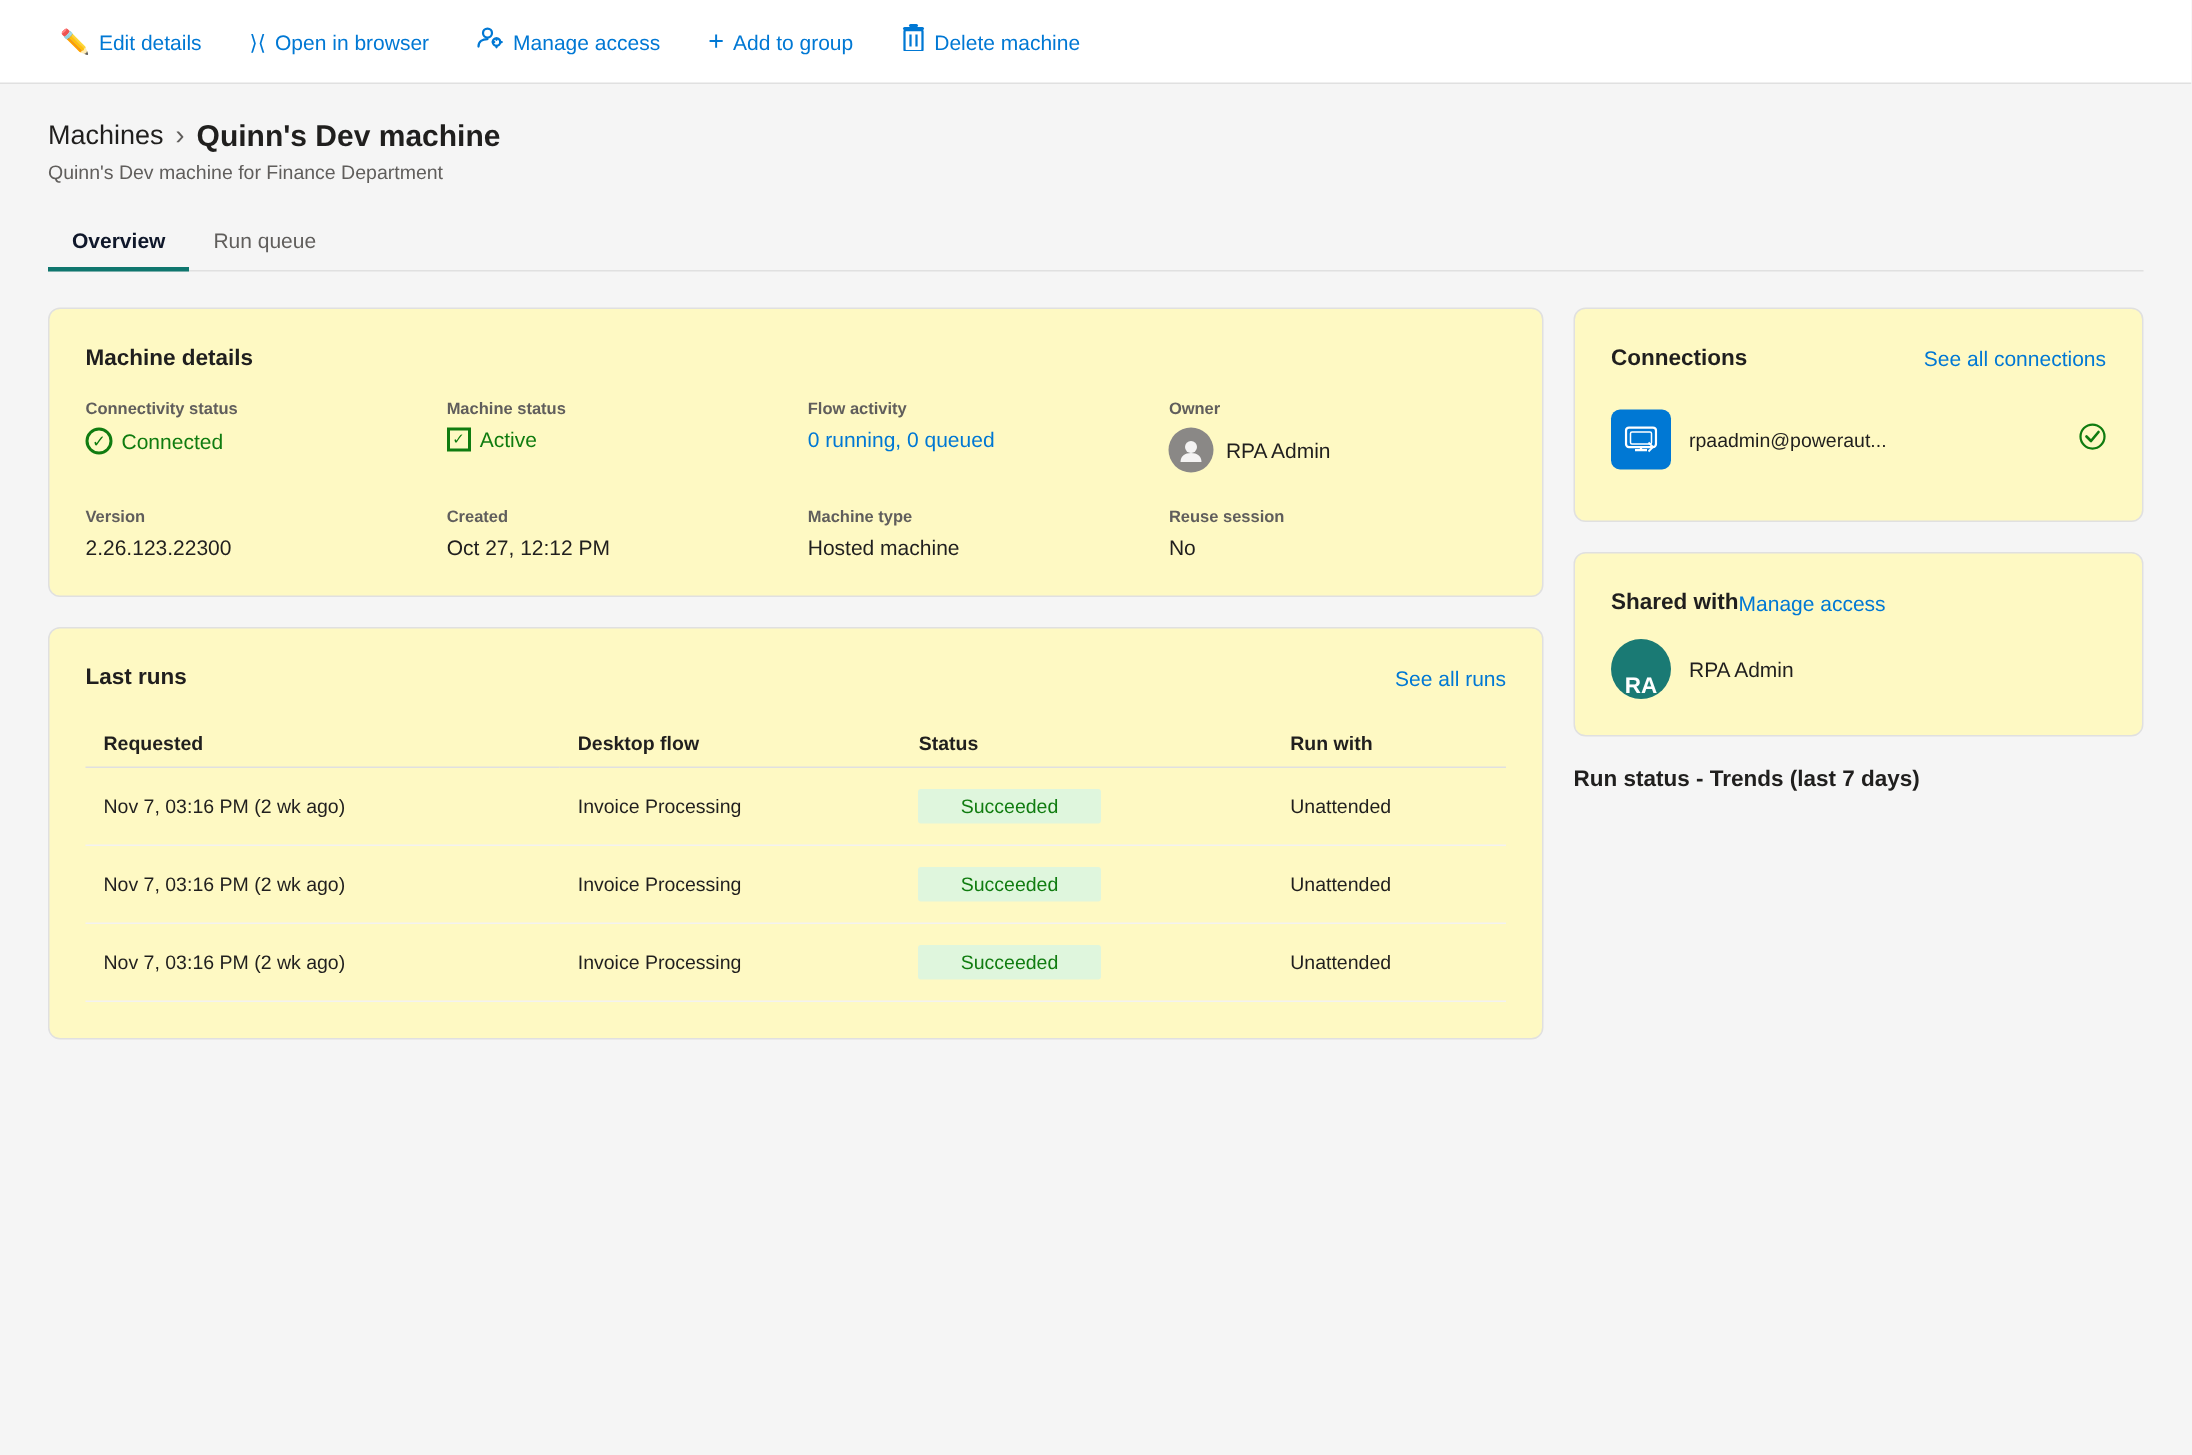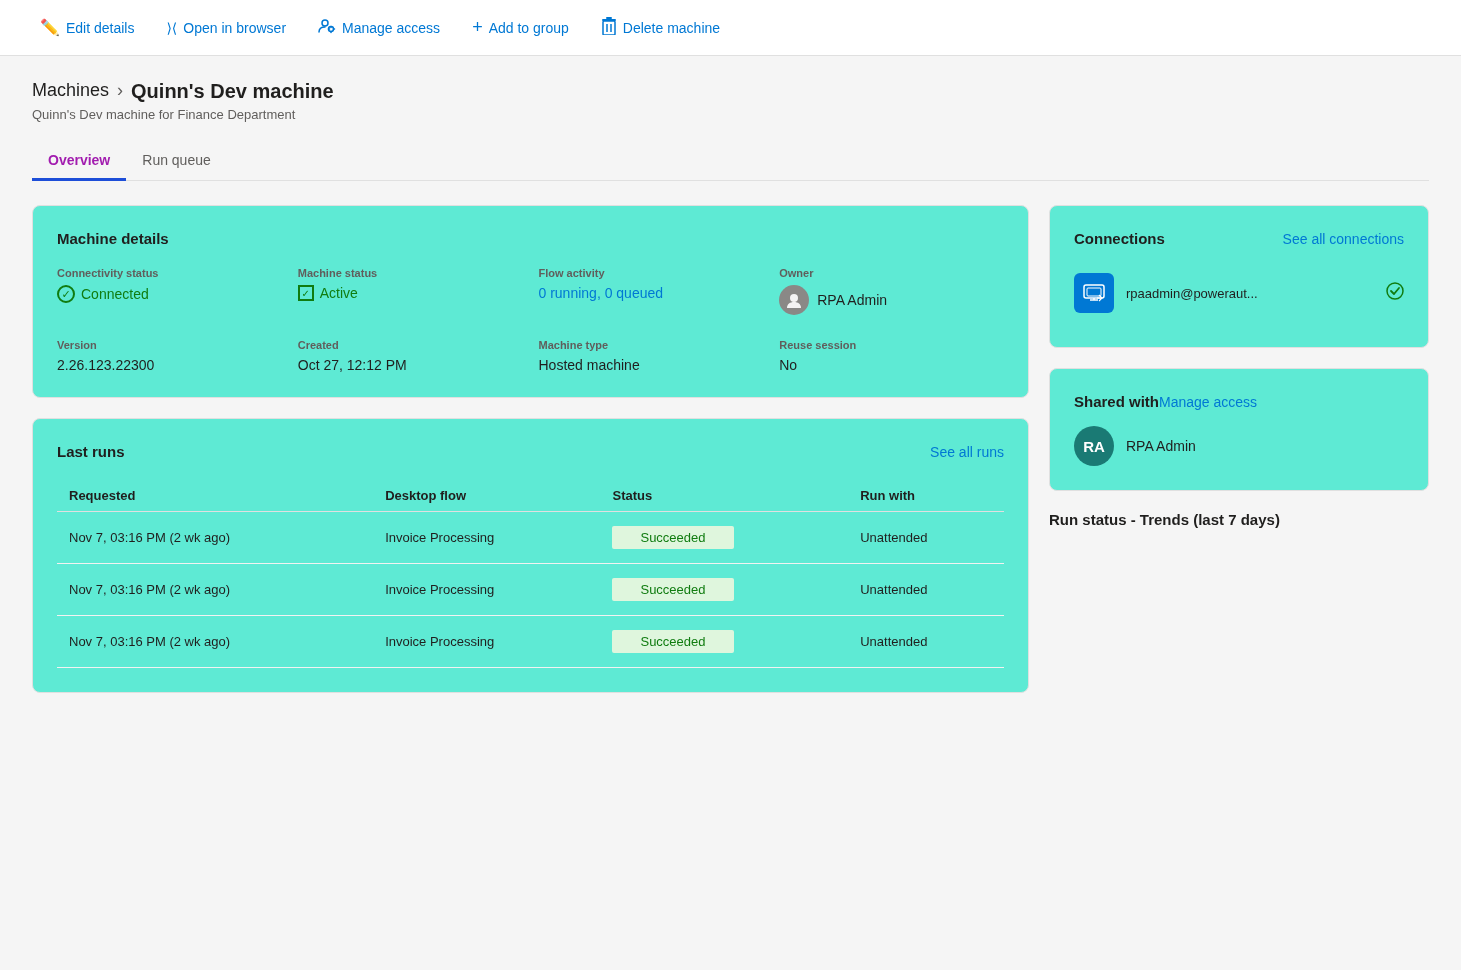--- a/index.html
+++ b/index.html
@@ -71,35 +71,35 @@
     }
     .tab {
       padding: 10px 16px;
       cursor: pointer;
       font-size: 14px;
       color: #605e5c;
       border-bottom: 3px solid transparent;
       margin-bottom: -1px;
     }
     .tab.active {
-      color: #a21caf;
+      color: #0f172a;
       font-weight: 600;
-      border-bottom: 3px solid #1d4ed8;
+      border-bottom: 3px solid #0f766e;
     }
 
     
     .content-grid {
       display: grid;
       grid-template-columns: 1fr 380px;
       gap: 20px;
     }
 
     
     .card {
-      background: #5eead4;
+      background: #fef9c3;
       border: 1px solid #e0e0e0;
       border-radius: 8px;
       padding: 24px;
       margin-bottom: 20px;
     }
     .card-title {
       font-size: 15px;
       font-weight: 700;
       color: #201f1e;
       margin-bottom: 20px;
@@ -262,21 +262,21 @@
       display: flex;
       align-items: center;
       gap: 12px;
     }
     .avatar-teal {
       width: 40px;
       height: 40px;
       border-radius: 50%;
       background: #1a7a74;
       display: flex;
-      align-items: center;
+      align-items: flex-end;
       justify-content: center;
       color: #fff;
       font-size: 15px;
       font-weight: 600;
     }
 
     .trends-title {
       font-size: 15px;
       font-weight: 700;
       color: #201f1e;

